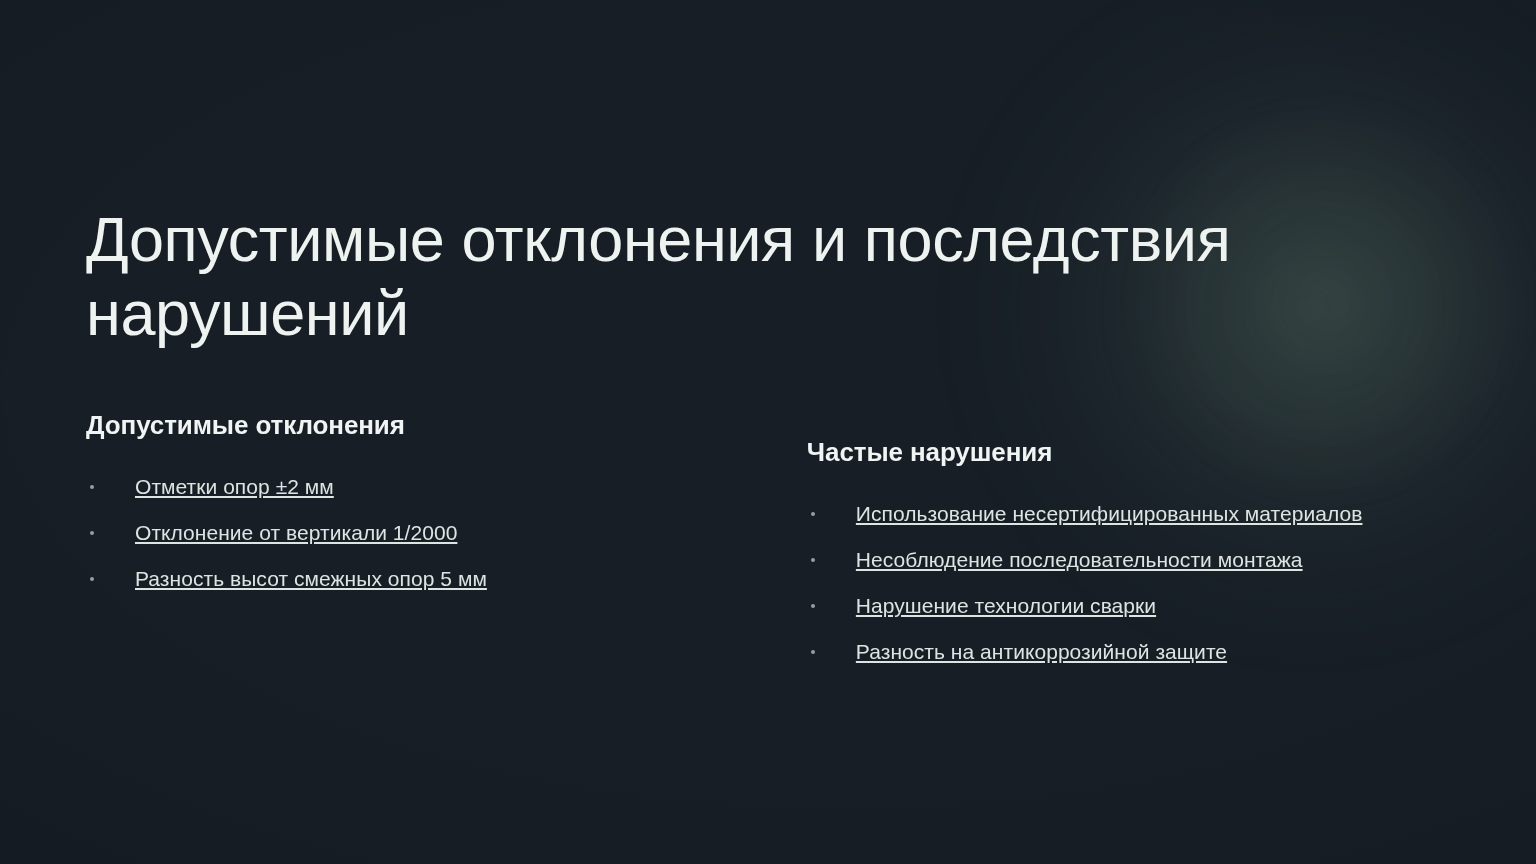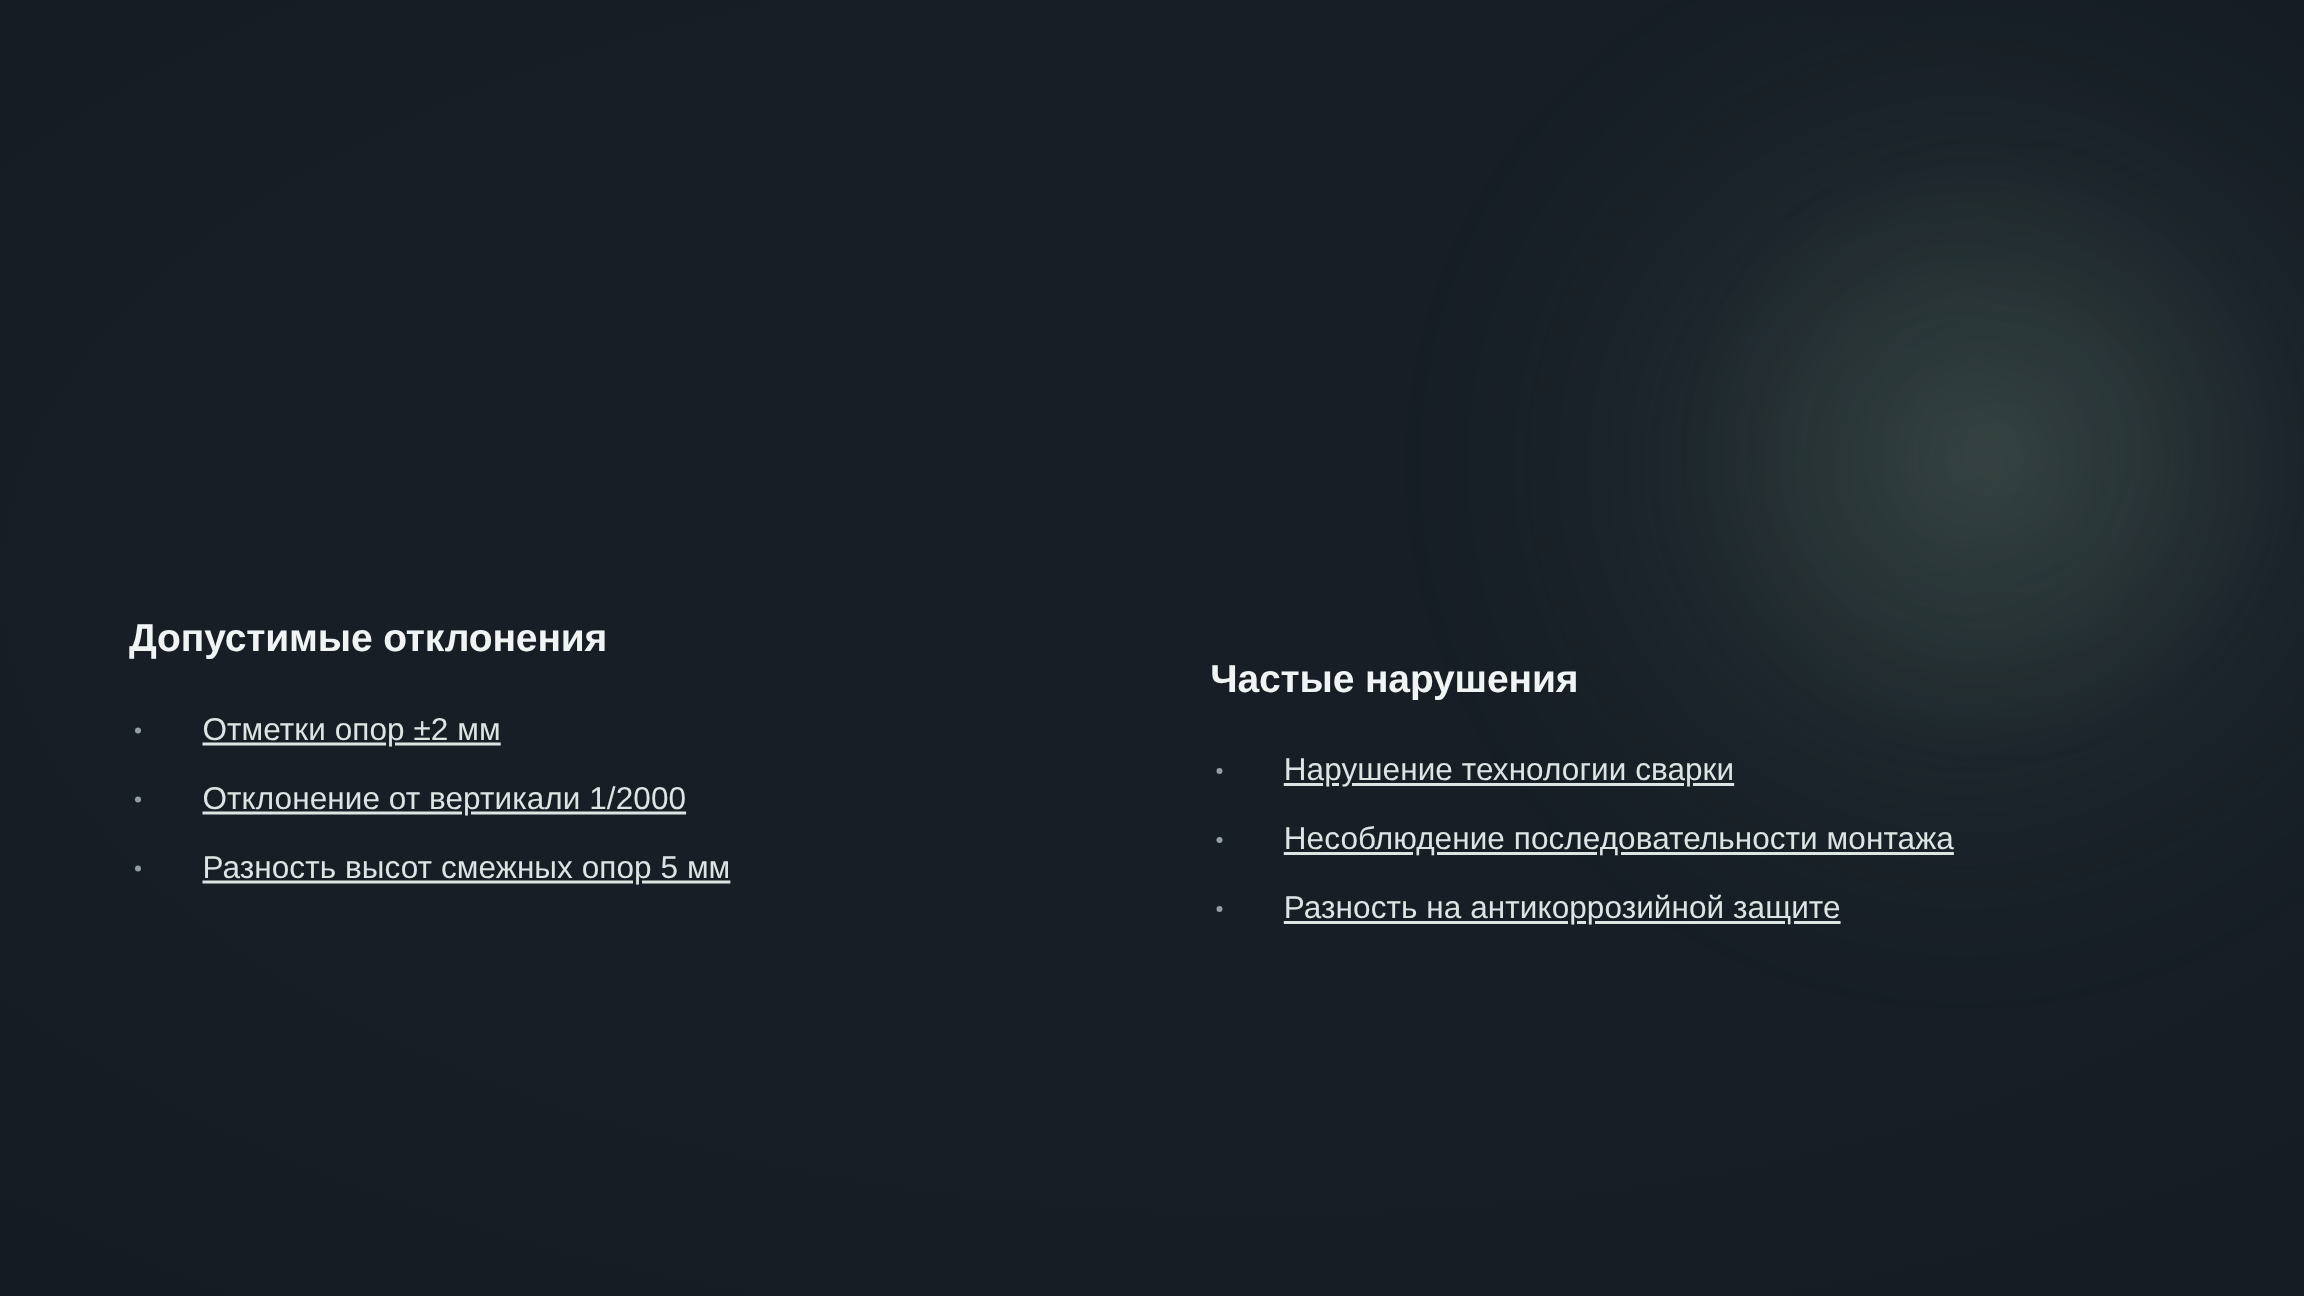--- a/index.html
+++ b/index.html
@@ -142,36 +142,38 @@
 <body>
 
 <div class="slide">
 
   <div class="bg-glow-green"></div>
   <div class="bg-glow-soft"></div>
   <div class="bg-vignette"></div>
 
   <div class="content">
 
+    <h1 class="page-title">Допустимые отклонения и последствия нарушений</h1>
 
     <div class="columns">
 
       <div class="column column-left">
         <h2 class="column-heading">Допустимые отклонения</h2>
         <ul class="bullet-list">
           <li class="bullet-item">Отметки опор ±2 мм</li>
           <li class="bullet-item">Отклонение от вертикали 1/2000</li>
           <li class="bullet-item">Разность высот смежных опор 5 мм</li>
         </ul>
       </div>
 
       <div class="column column-right">
         <h2 class="column-heading">Частые нарушения</h2>
         <ul class="bullet-list">
+          <li class="bullet-item">Использование несертифицированных материалов</li>
+          <li class="bullet-item">Несоблюдение последовательности монтажа</li>
           <li class="bullet-item">Нарушение технологии сварки</li>
-          <li class="bullet-item">Несоблюдение последовательности монтажа</li>
           <li class="bullet-item">Разность на антикоррозийной защите</li>
         </ul>
       </div>
 
     </div>
   </div>
 </div>
 
 </body></html>

